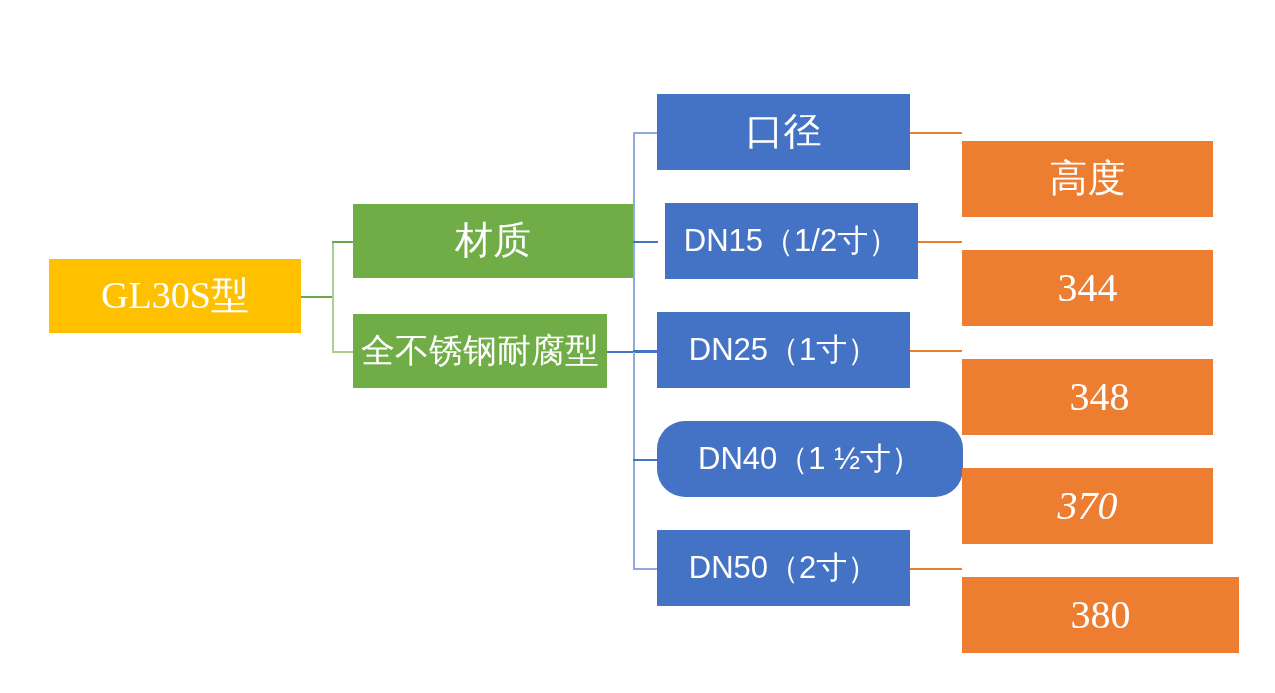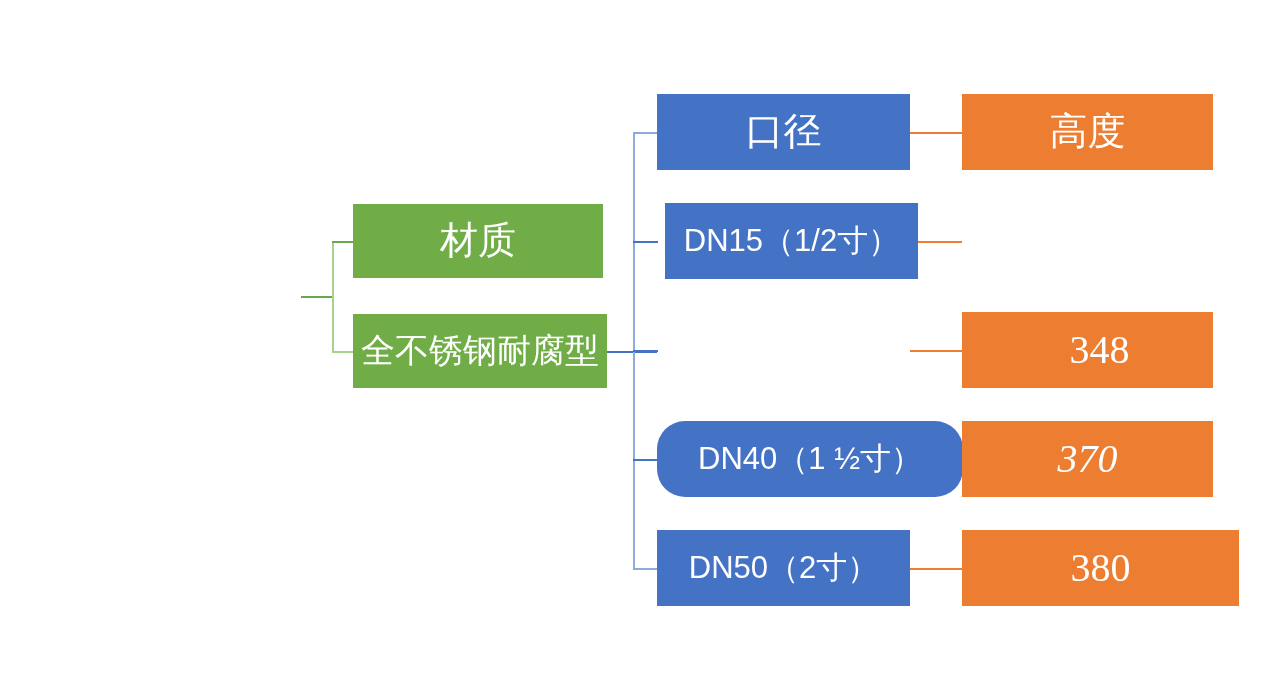--- a/index.html
+++ b/index.html
@@ -41,20 +41,21 @@
   .node-blue {
     background: #4472c4;
     font-family: "Liberation Sans", sans-serif;
   }
   .node-blue-title {
     font-family: "Liberation Serif", serif;
   }
   .node-orange {
     background: #ed7d31;
     font-family: "Liberation Serif", serif;
+    margin-top: 47px;
   }
   .conn {
     position: absolute;
     z-index: 1;
   }
   .conn-h { height: 0; border-top-width: 2px; border-top-style: solid; }
   .conn-v { width: 0; border-left-width: 2px; border-left-style: solid; }
   .c-green { border-color: #a9d18e; }
   .c-green-dark { border-color: #6aa84f; }
   .c-blue { border-color: #8faadc; }
@@ -79,27 +80,30 @@
   <div class="conn conn-h c-blue-dark" style="left:633px; top:350px; width:25px;"></div>
   <div class="conn conn-h c-blue-dark" style="left:633px; top:459px; width:25px;"></div>
   <div class="conn conn-h c-blue" style="left:633px; top:568px; width:25px;"></div>
 
   <div class="conn conn-h c-orange" style="left:910px; top:132px; width:52px;"></div>
   <div class="conn conn-h c-orange" style="left:910px; top:241px; width:52px;"></div>
   <div class="conn conn-h c-orange" style="left:910px; top:350px; width:52px;"></div>
   <div class="conn conn-h c-orange" style="left:910px; top:459px; width:52px;"></div>
   <div class="conn conn-h c-orange" style="left:910px; top:568px; width:52px;"></div>
 
+  <div class="node node-root" style="left:49px; top:259px; width:252px; height:74px; font-size:38px;">GL30S型</div>
 
-  <div class="node node-green node-green-title" style="left:353px; top:204px; width:250px; height:74px; font-size:38px;">材质</div>
+  <div class="node node-green node-green-title" style="left:353px; top:204px; width:280px; height:74px; font-size:38px;">材质</div>
   <div class="node node-blue node-blue-title" style="left:657px; top:94px; width:253px; height:76px; font-size:38px;">口径</div>
 
   <div class="node node-green" style="left:353px; top:314px; width:254px; height:74px; font-size:34px;">全不锈钢耐腐型</div>
   <div class="node node-blue" style="left:657px; top:203px; width:253px; height:76px; font-size:31px;margin-left:8px;">DN15（1/2寸）</div>
+  <div class="node node-blue" style="left:657px; top:312px; width:253px; height:76px; font-size:31px;">DN25（1寸）</div>
   <div class="node node-blue" style="left:657px; top:421px; width:306px; height:76px; font-size:31px;border-radius:28px;">DN40（1 ½寸）</div>
   <div class="node node-blue" style="left:657px; top:530px; width:253px; height:76px; font-size:31px;">DN50（2寸）</div>
 
   <div class="node node-orange" style="left:962px; top:94px; width:251px; height:76px; font-size:38px;">高度</div>
+  <div class="node node-orange" style="left:962px; top:203px; width:251px; height:76px; font-size:40px;">344</div>
   <div class="node node-orange" style="left:962px; top:312px; width:251px; height:76px; font-size:40px;padding-left:24px;">348</div>
   <div class="node node-orange" style="left:962px; top:421px; width:251px; height:76px; font-size:40px;font-style:italic;">370</div>
   <div class="node node-orange" style="left:962px; top:530px; width:277px; height:76px; font-size:40px;">380</div>
 
 </div>
 
 </body></html>

